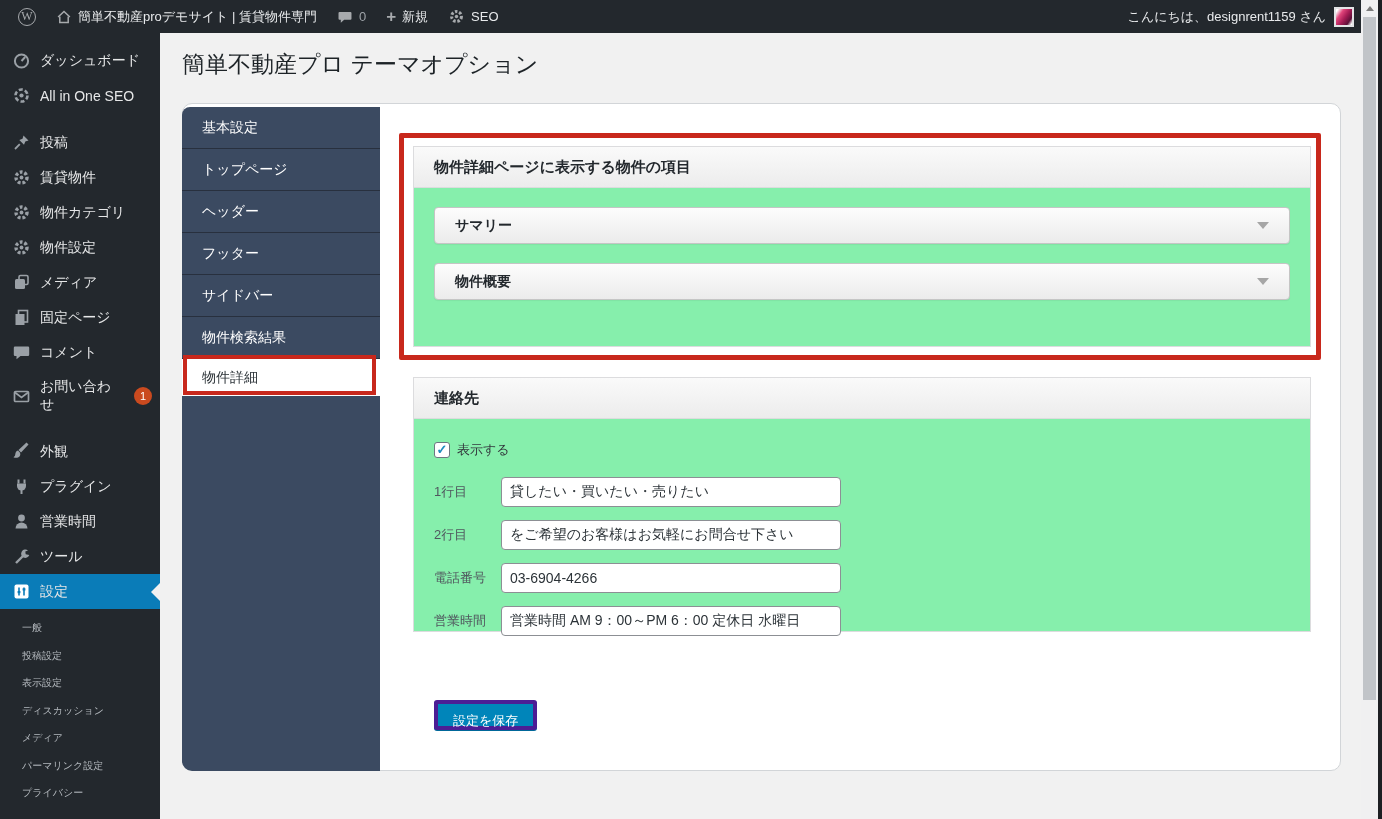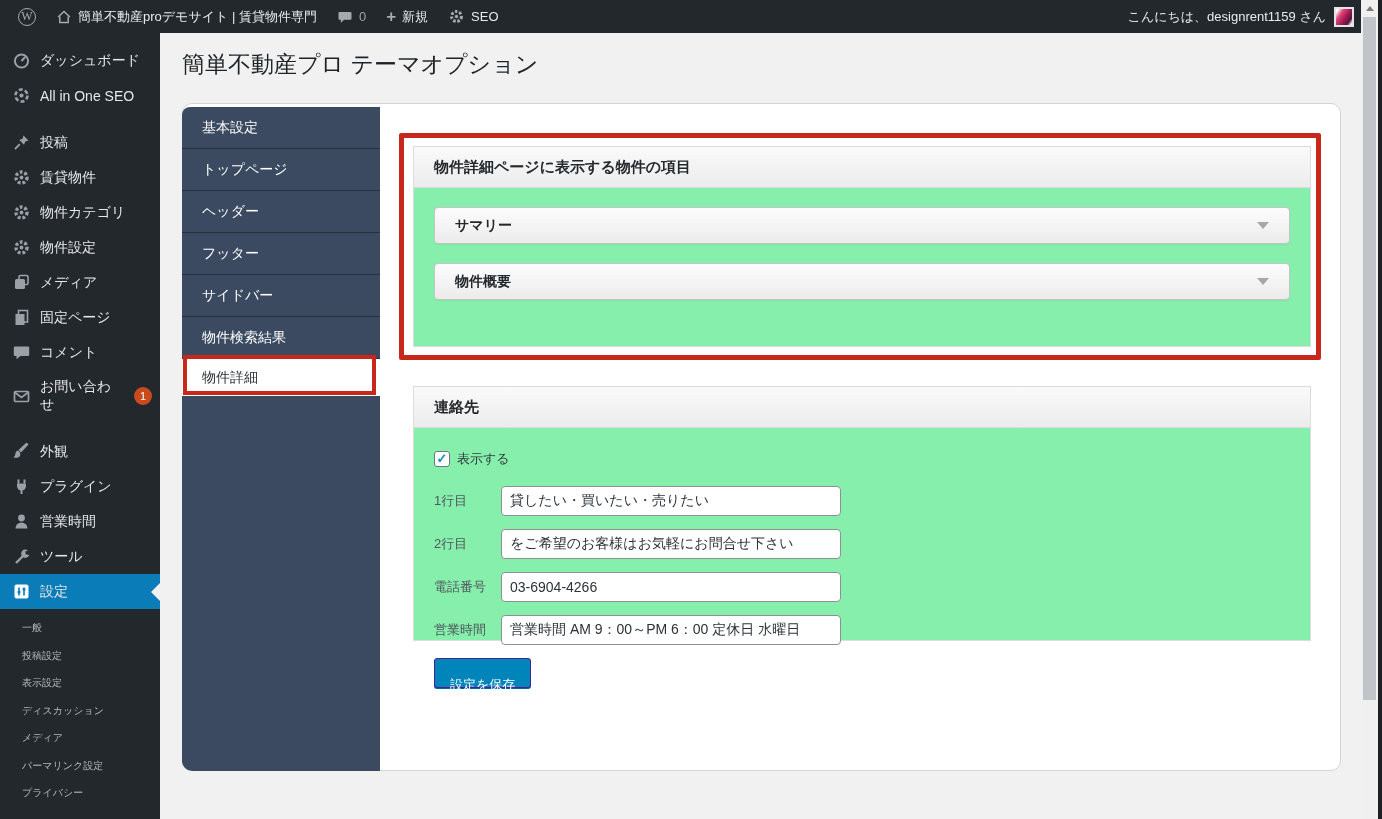--- a/index.html
+++ b/index.html
@@ -47,41 +47,41 @@
   .tab { height:42px; line-height:41px; padding-left:20px; color:#fff; font-size:14px;
     border-bottom:1px solid #28303e; cursor:pointer; }
   .tab.active { background:#fff; color:#2c3338; height:37px; line-height:37px; border-bottom:none; }
   .anno-tab { position:absolute; left:0; top:251px; width:193px; height:40px;
     border:4px solid #c8281c; z-index:6; pointer-events:none; }
   .anno-section { position:absolute; left:216px; top:29px; width:922px; height:227px;
     border:5px solid #c8281c; border-radius:2px; z-index:6; pointer-events:none; }
   
   .cbox { position:absolute; background:#86efac; border:1px solid #dcdcde; }
   #box1 { left:230px; top:42px; width:898px; height:201px; }
-  #box2 { left:230px; top:282px; width:898px; height:255px; }
+  #box2 { left:230px; top:273px; width:898px; height:255px; }
   .box-header { height:41px; line-height:40px; padding-left:20px;
     background:linear-gradient(#fafafa,#ececec); border-bottom:1px solid #dcdcde;
     font-weight:bold; font-size:15px; color:#23282d; }
   .accordion { margin:19px 20px 0 20px; height:37px; border:1px solid #c5c5c5; border-radius:4px;
     background:linear-gradient(#fdfdfd,#ebebeb); display:flex; align-items:center; padding:0 20px;
     box-shadow:0 1px 1px rgba(0,0,0,.05); cursor:pointer; }
   .acc-label { font-weight:bold; font-size:14px; color:#23282d; }
   .caret { margin-left:auto; width:0; height:0;
     border-left:6px solid transparent; border-right:6px solid transparent; border-top:7px solid #a6a6a6; }
   .box-body { padding:22px 20px 0 20px; }
   .check-row { display:flex; align-items:center; gap:7px; margin-bottom:18px; }
   .checkbox { width:16px; height:16px; border:1px solid #6c7781; border-radius:3px; background:#fff;
     color:#1e8cbe; font-weight:bold; font-size:13px; line-height:14px; text-align:center; cursor:pointer; }
   .check-label { font-size:13px; color:#32373c; }
   .field-row { display:flex; align-items:center; margin-bottom:13px; }
   .field-label { width:67px; font-size:13px; color:#50575e; flex-shrink:0; }
   .field-input { width:340px; height:30px; border:1px solid #8c8f94; border-radius:4px;
     padding:0 8px; font-size:14px; color:#2c3338; background:#fff; font-family:inherit; }
-  .save-btn { display:inline-block; height:30px; line-height:28px; padding:12px 15px;
-    background:#0085ba; border:1px solid #4c1d95; box-shadow:0 1px 0 #006799; border-radius:3px;
+  .save-btn { display:inline-block; margin-top:51px; height:30px; line-height:28px; padding:3px 15px;
+    background:#0085ba; border:4px solid #4c1d95; box-shadow:0 1px 0 #006799; border-radius:3px;
     color:#fff; font-size:13px; cursor:pointer; font-family:inherit; }
   
   #scrollbar { position:absolute; right:4px; top:0; width:17px; height:100%; background:#f0f0f1; z-index:100; }
   .sb-arrow { height:17px; display:flex; align-items:center; justify-content:center; }
   .sb-arrow .tri { width:0; height:0; border-left:4px solid transparent; border-right:4px solid transparent;
     border-bottom:5px solid #7b7b7b; }
   .sb-thumb { position:absolute; top:17px; left:2px; width:13px; height:683px; background:#c1c4c8; }
   #edge { position:absolute; right:0; top:0; width:4px; height:100%; background:#1d1f23; z-index:101; }
 </style>
 </head>

